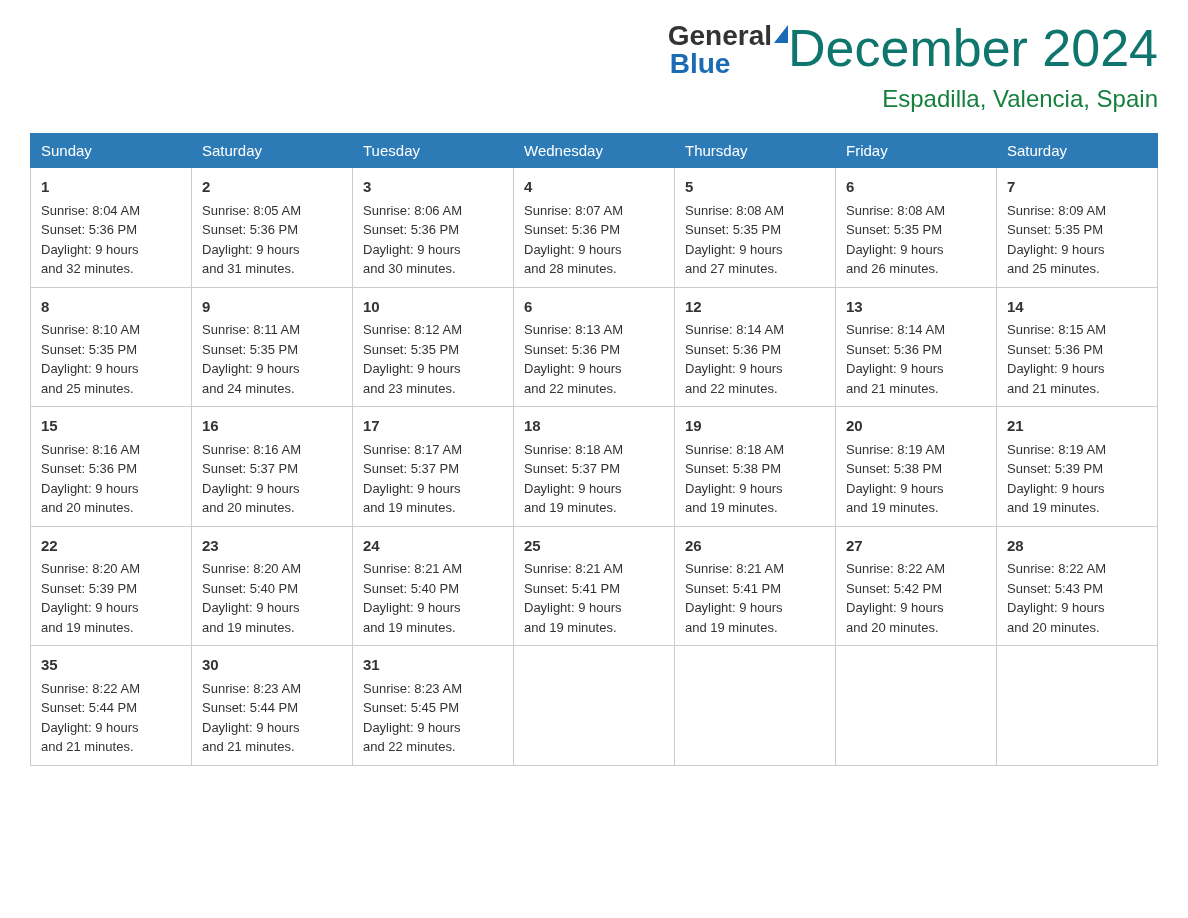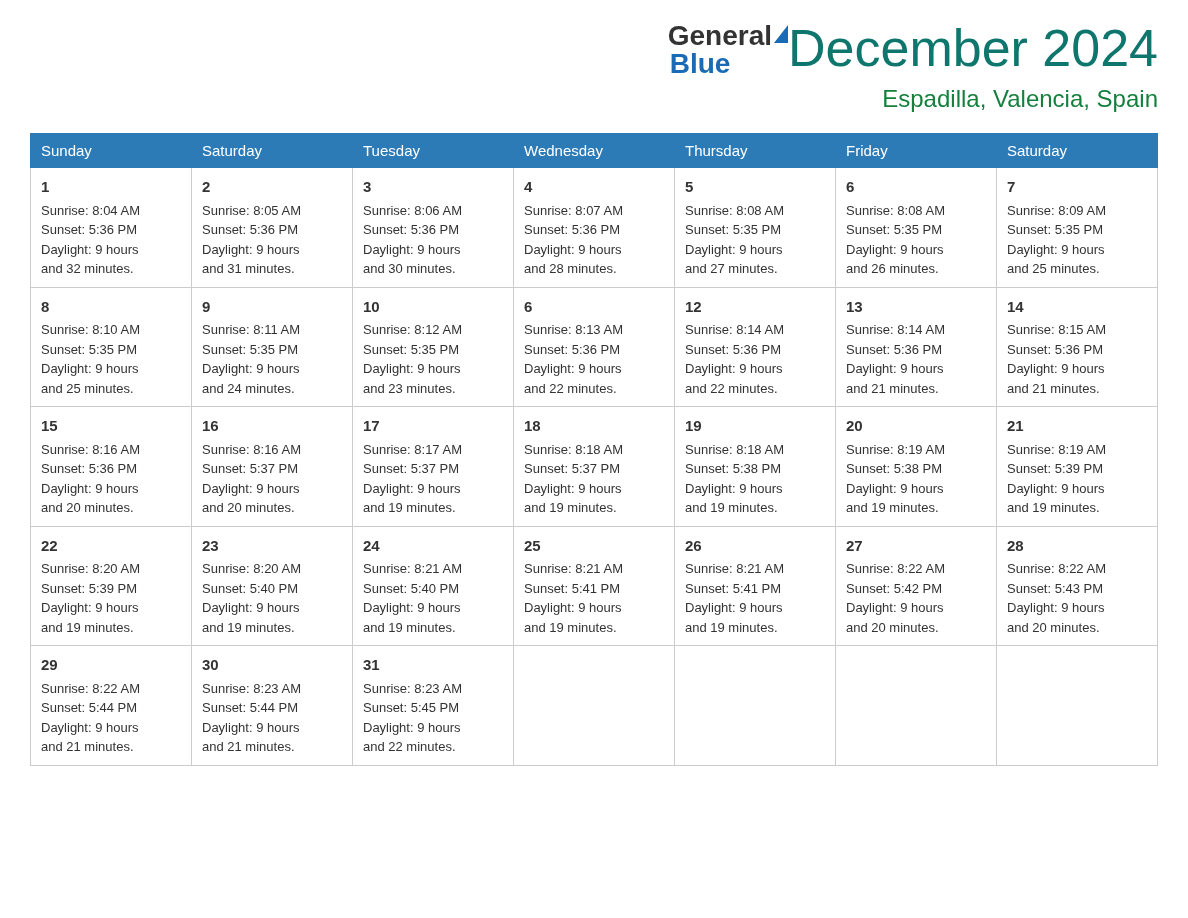--- a/index.html
+++ b/index.html
@@ -152,21 +152,21 @@
       <tr>
         <td><span class="day-number">22</span>Sunrise: 8:20 AM<br>Sunset: 5:39 PM<br>Daylight: 9 hours<br>and 19 minutes.</td>
         <td><span class="day-number">23</span>Sunrise: 8:20 AM<br>Sunset: 5:40 PM<br>Daylight: 9 hours<br>and 19 minutes.</td>
         <td><span class="day-number">24</span>Sunrise: 8:21 AM<br>Sunset: 5:40 PM<br>Daylight: 9 hours<br>and 19 minutes.</td>
         <td><span class="day-number">25</span>Sunrise: 8:21 AM<br>Sunset: 5:41 PM<br>Daylight: 9 hours<br>and 19 minutes.</td>
         <td><span class="day-number">26</span>Sunrise: 8:21 AM<br>Sunset: 5:41 PM<br>Daylight: 9 hours<br>and 19 minutes.</td>
         <td><span class="day-number">27</span>Sunrise: 8:22 AM<br>Sunset: 5:42 PM<br>Daylight: 9 hours<br>and 20 minutes.</td>
         <td><span class="day-number">28</span>Sunrise: 8:22 AM<br>Sunset: 5:43 PM<br>Daylight: 9 hours<br>and 20 minutes.</td>
       </tr>
       <tr>
-        <td><span class="day-number">29</span>Sunrise: 8:22 AM<br>Sunset: 5:44 PM<br>Daylight: 9 hours<br>and 21 minutes.</td>
+        <td><span class="day-number">35</span>Sunrise: 8:22 AM<br>Sunset: 5:44 PM<br>Daylight: 9 hours<br>and 21 minutes.</td>
         <td><span class="day-number">30</span>Sunrise: 8:23 AM<br>Sunset: 5:44 PM<br>Daylight: 9 hours<br>and 21 minutes.</td>
         <td><span class="day-number">31</span>Sunrise: 8:23 AM<br>Sunset: 5:45 PM<br>Daylight: 9 hours<br>and 22 minutes.</td>
         <td class="empty"></td>
         <td class="empty"></td>
         <td class="empty"></td>
         <td class="empty"></td>
       </tr>
     </tbody>
 </table>
 

